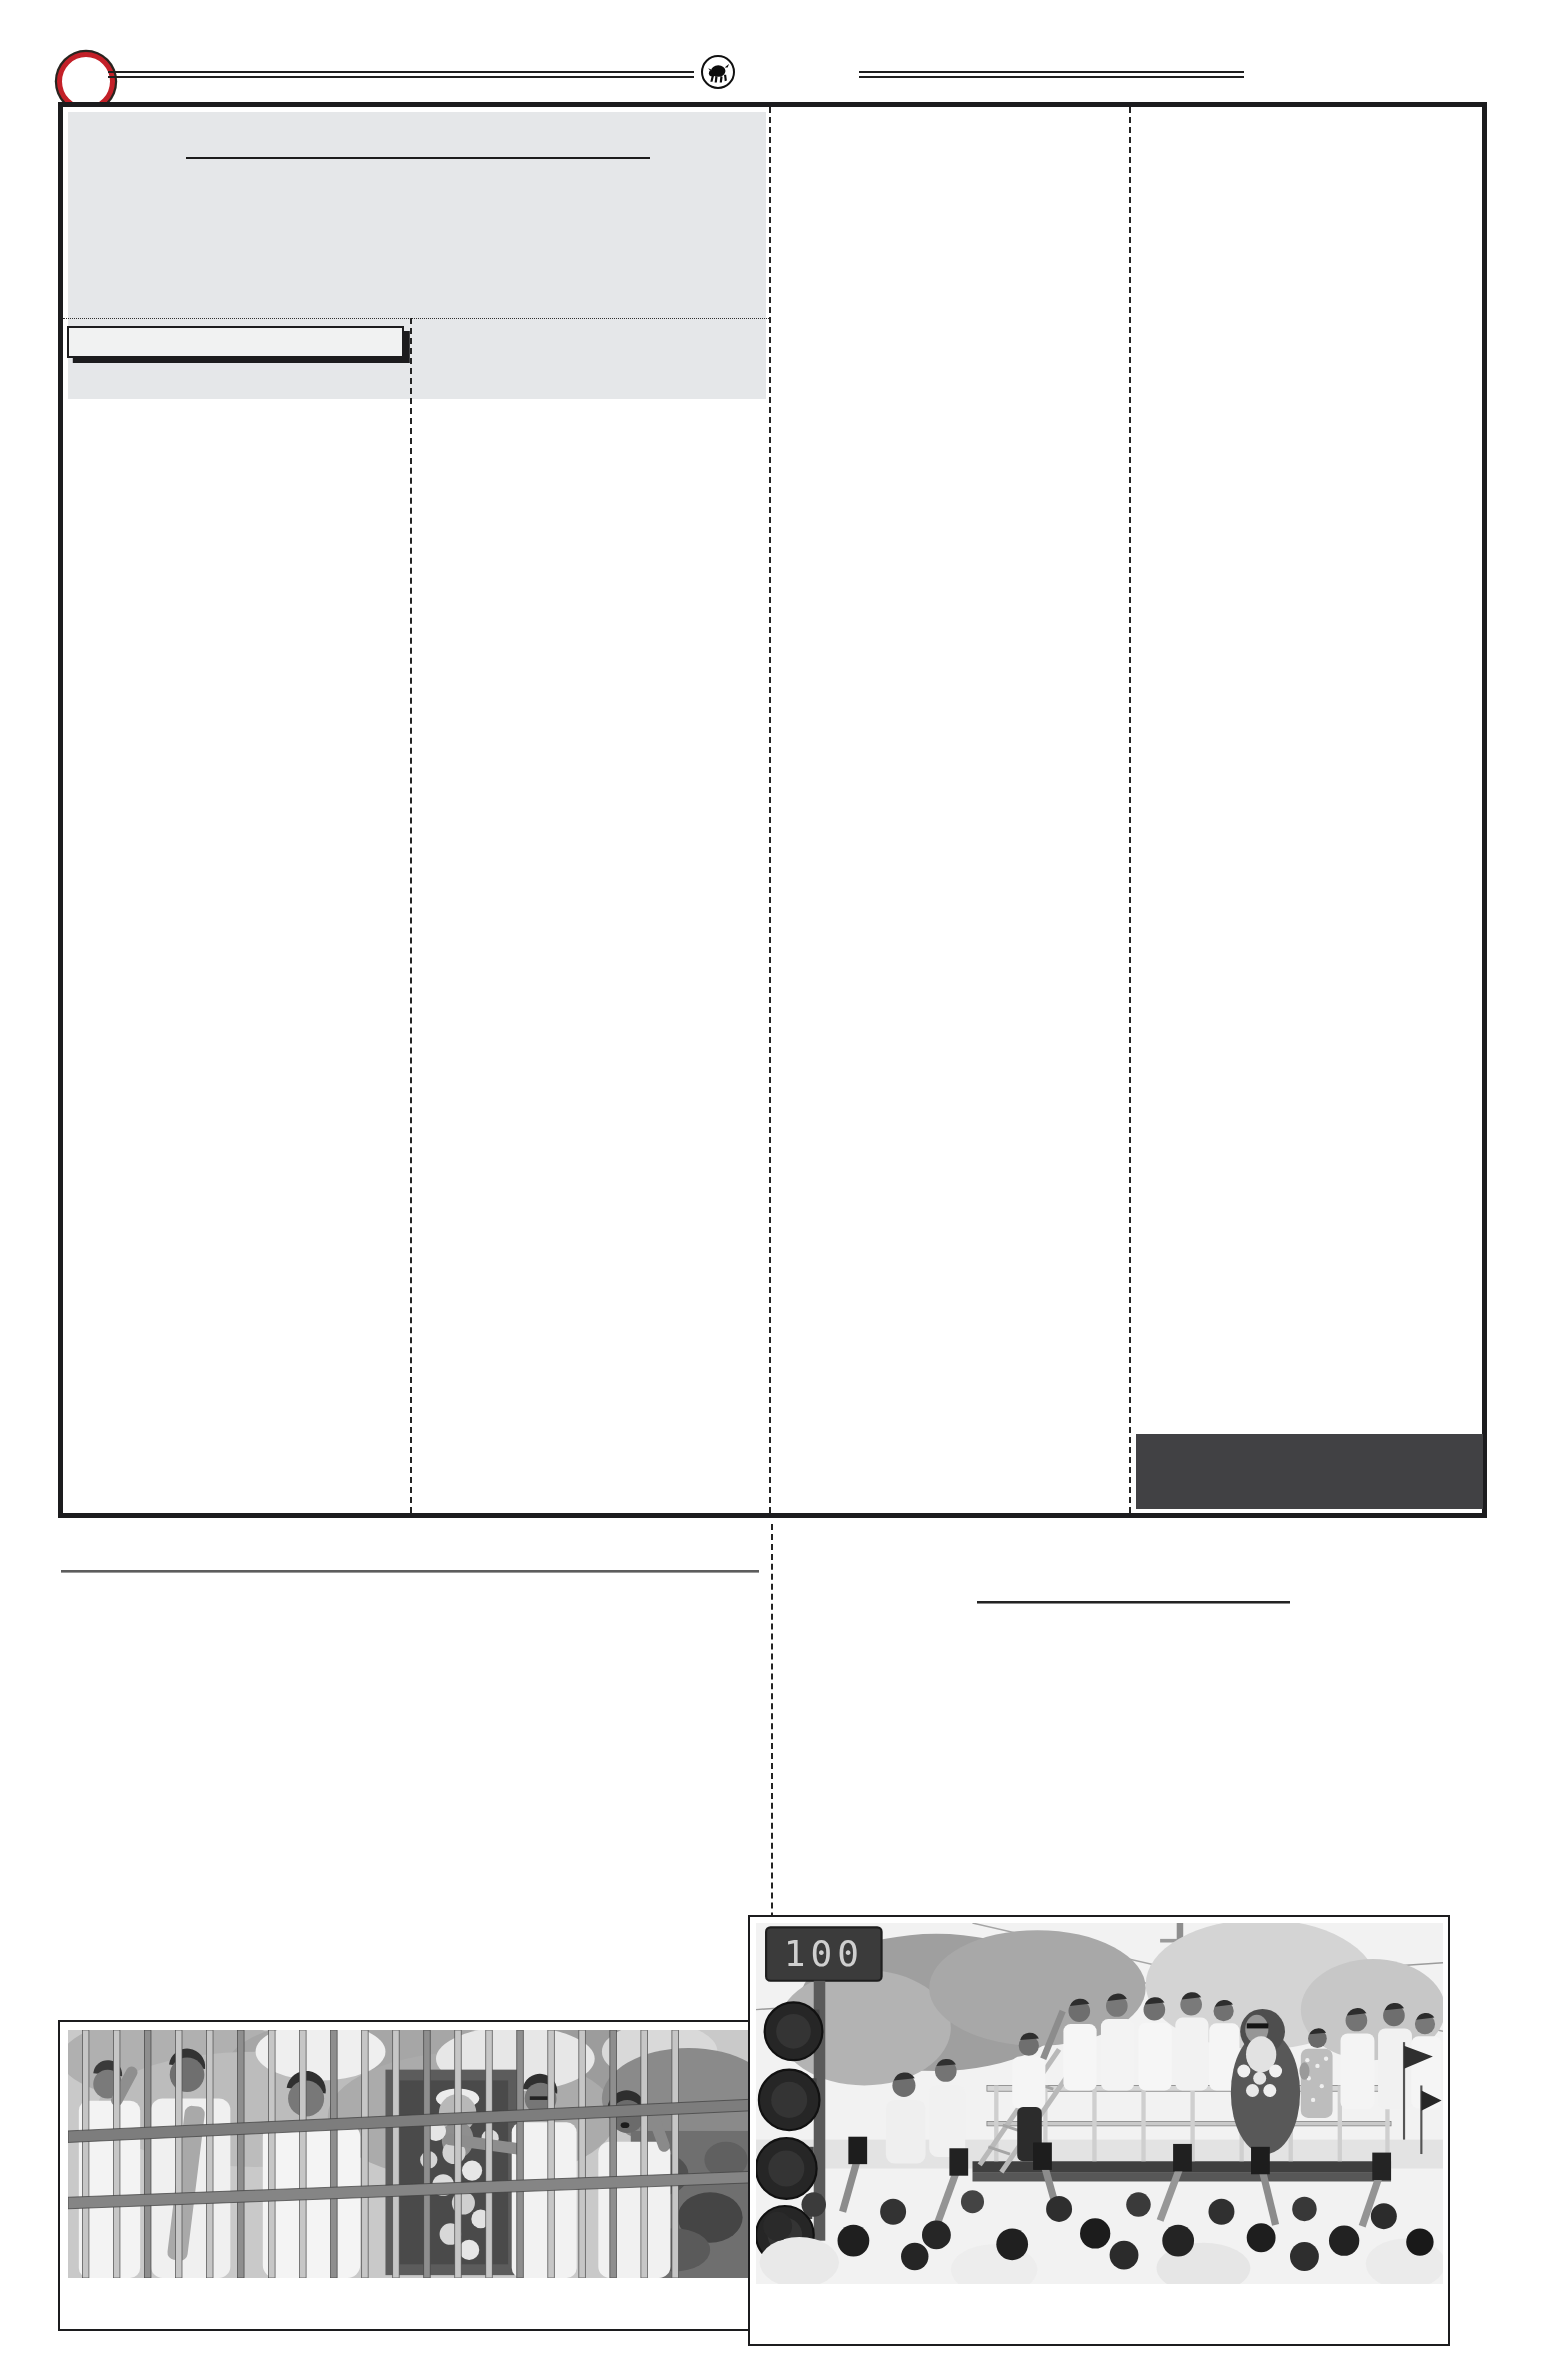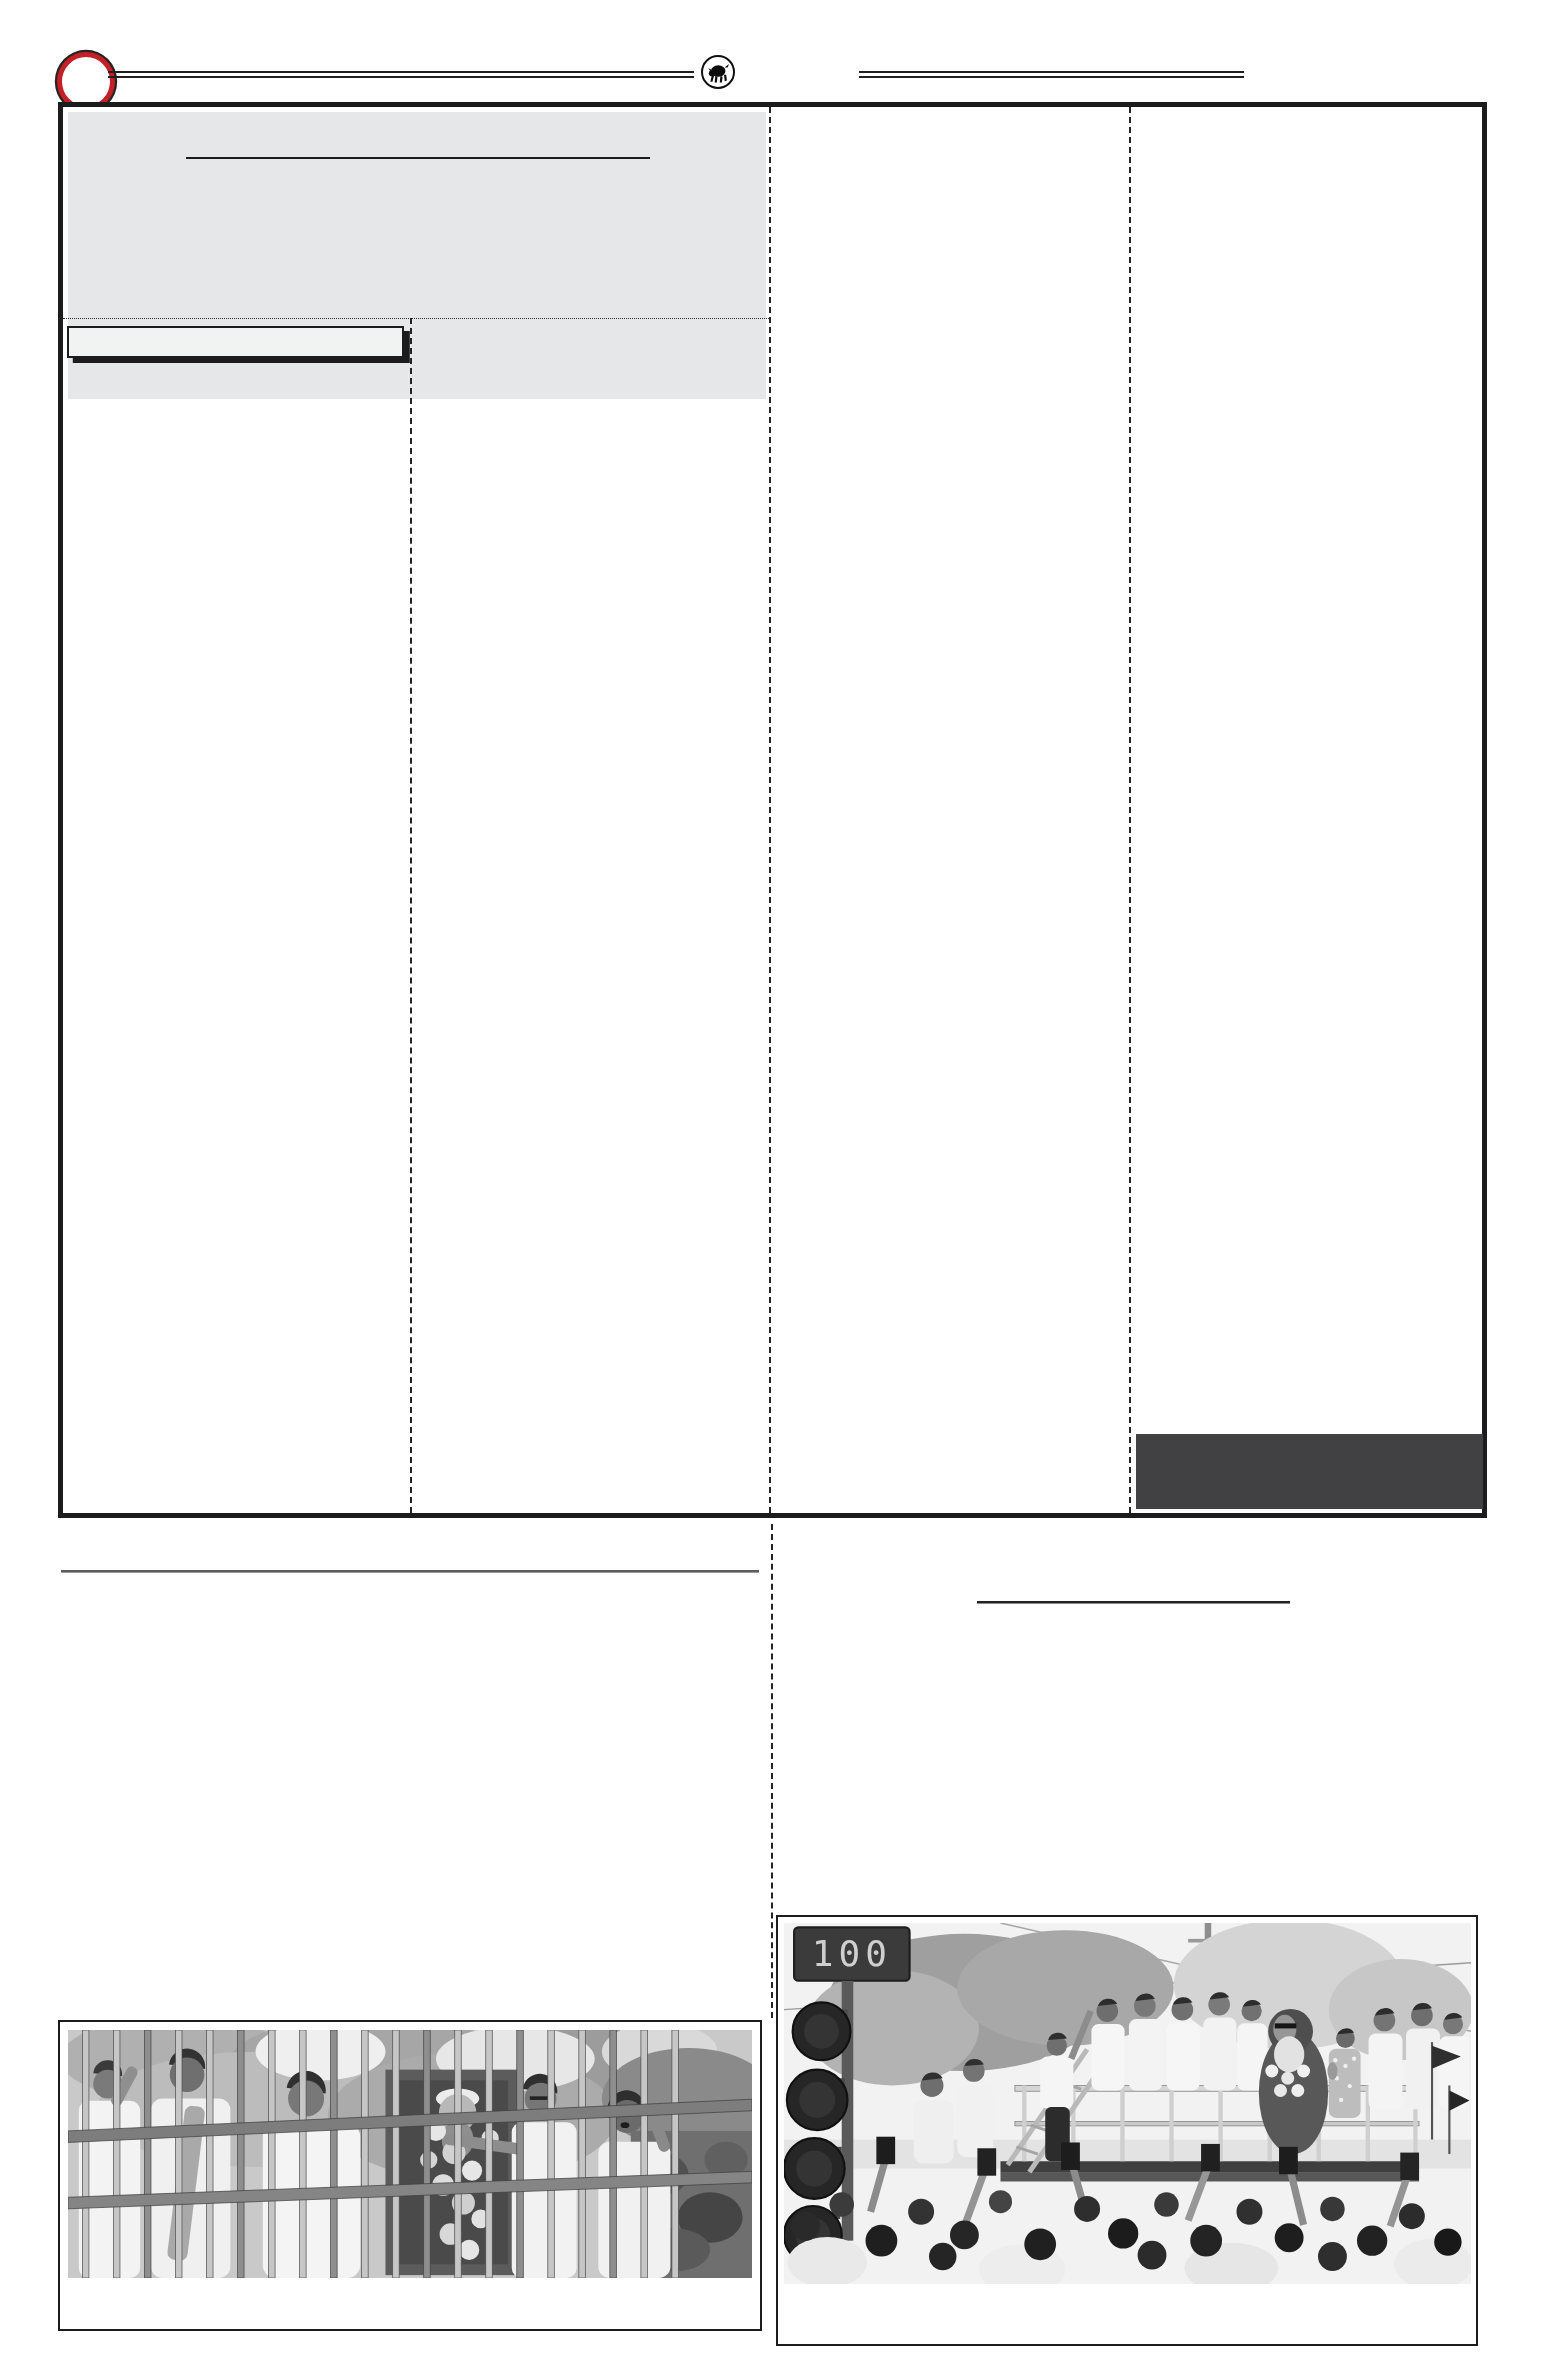--- a/index.html
+++ b/index.html
@@ -31,21 +31,21 @@
 
   
   .rule-below-left{position:absolute;left:61px;top:1570px;width:698px;height:2.2px;background:#5d5d5d;border-bottom:0.7px solid #9a9a9a;}
   .rule-below-right{position:absolute;left:977px;top:1601px;width:313px;height:2.2px;background:#232323;border-bottom:0.7px solid #8a8a8a;}
   .divider-below{position:absolute;left:771px;top:1524px;height:494px;width:0;border-left:2.2px dashed #232323;}
 
   
   .photo-box{position:absolute;border:2.2px solid #1c1c1e;background:#ffffff;}
   .photo-left{left:58px;top:2020px;width:700px;height:299px;padding-top:8px;}
   .photo-left .shot{margin:0 auto;width:684px;height:248px;}
-  .photo-right{left:776px;top:1915px;width:698px;height:421px;padding-top:5.8px;}
+  .photo-right{left:748px;top:1915px;width:698px;height:421px;padding-top:5.8px;}
   .photo-right .shot{margin:0 auto;width:687px;height:361px;}
   .shot{display:block;background:#f4f4f4;}
   .caption{width:92%;margin:4.3px auto 0 auto;min-height:29px;font-size:14.4px;color:#222;}
 
   svg text.countdown{font-family:"DejaVu Sans Mono", monospace;font-size:50px;letter-spacing:7px;fill:#cfcfcf;}
 </style>
 </head>
 <body>
 
 <div class="page">

